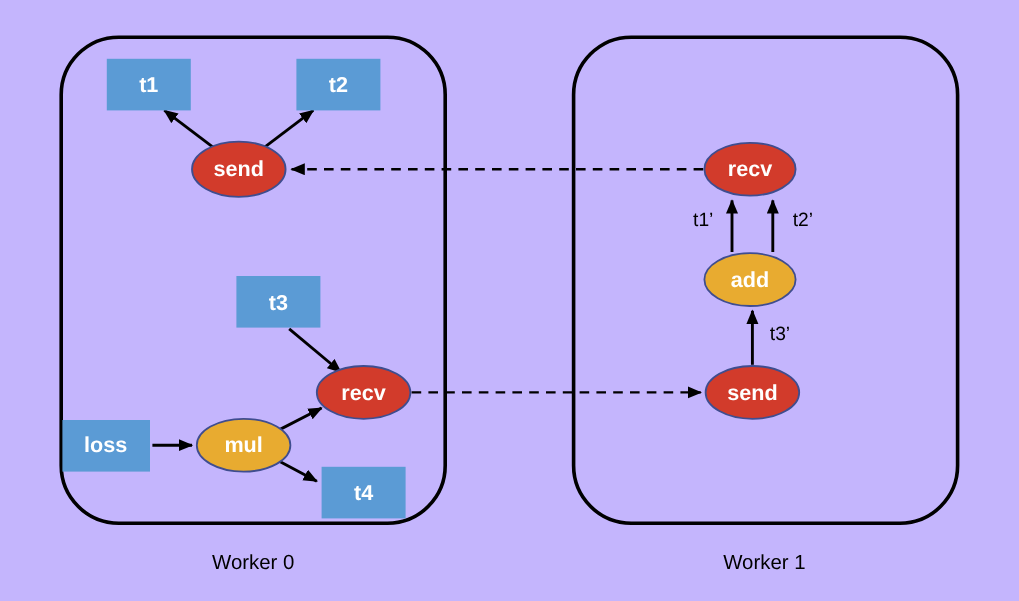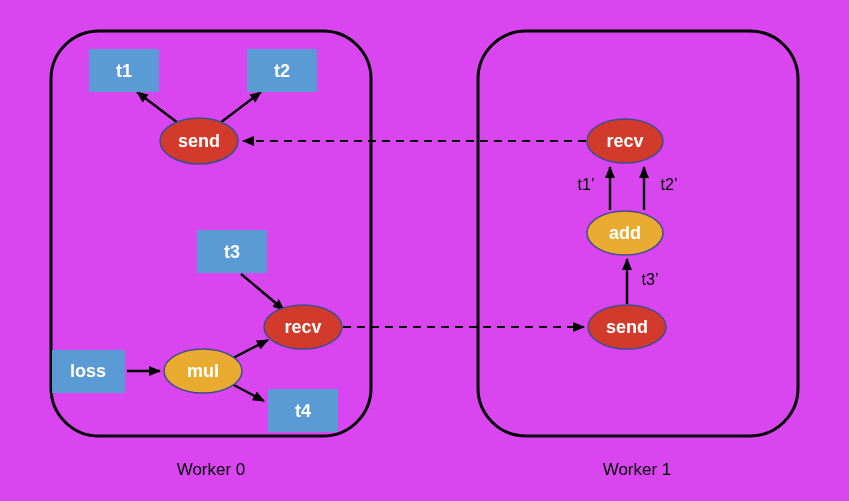--- a/index.html
+++ b/index.html
@@ -5,21 +5,21 @@
   html, body {
     margin: 0;
     padding: 0;
     background: #ffffff;
     font-family: "Liberation Sans", sans-serif;
   }
   .canvas {
     position: relative;
     width: 849px;
     height: 501px;
-    background: #d946ef;
+    background: #c4b5fd;
     overflow: hidden;
   }
   .worker-box {
     fill: none;
     stroke: #000000;
     stroke-width: 3;
   }
   .tensor-rect {
     stroke: none;
   }

